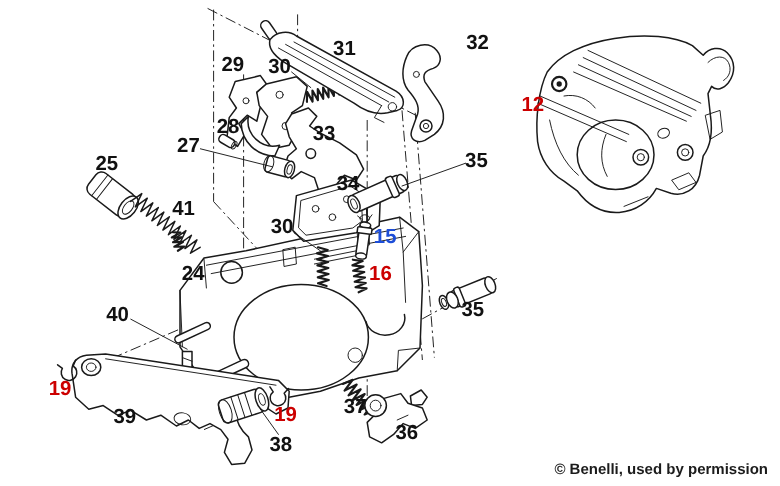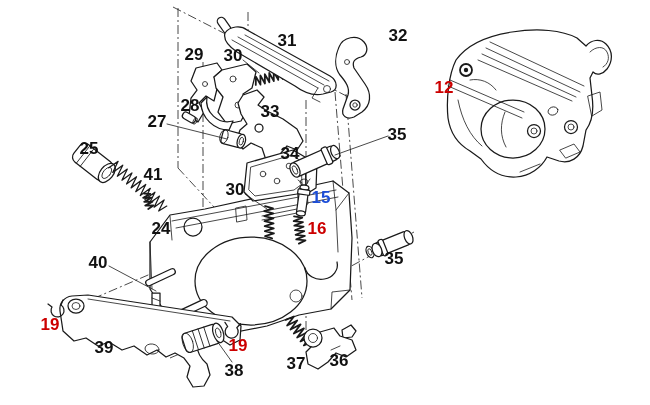--- a/index.html
+++ b/index.html
@@ -234,32 +234,33 @@
   </svg>
 
   <div style="position:absolute;left:0;top:0;width:650px;height:405px">
       <span class="plabel" style="left: 194px; top: 54px; color: rgb(17, 17, 17);">29</span>
       <span class="plabel" style="left: 233px; top: 55px; color: rgb(17, 17, 17);">30</span>
       <span class="plabel" style="left: 287px; top: 40px; color: rgb(17, 17, 17);">31</span>
       <span class="plabel" style="left: 350px; top: 35px; color: rgb(17, 17, 17); margin-left: 48px;">32</span>
       <span class="plabel" style="left: 190px; top: 105px; color: rgb(17, 17, 17);">28</span>
       <span class="plabel" style="left: 157px; top: 121px; color: rgb(17, 17, 17);">27</span>
       <span class="plabel" style="left: 270px; top: 111px; color: rgb(17, 17, 17);">33</span>
-      <span class="plabel" style="left: 89px; top: 136px; color: rgb(17, 17, 17); margin-top: 12px;">25</span>
+      <span class="plabel" style="left: 89px; top: 136px; color: rgb(17, 17, 17);">25</span>
       <span class="plabel" style="left: 290px; top: 153px; color: rgb(17, 17, 17);">34</span>
       <span class="plabel" style="left: 397px; top: 134px; color: rgb(17, 17, 17);">35</span>
       <span class="plabel" style="left: 153px; top: 174px; color: rgb(17, 17, 17);">41</span>
       <span class="plabel" style="left: 235px; top: 189px; color: rgb(17, 17, 17);">30</span>
       <span class="plabel" style="left: 321px; top: 197px; color: #1d4ed8;">15</span>
       <span class="plabel" style="left: 317px; top: 228px; color: rgb(204, 0, 0);">16</span>
       <span class="plabel" style="left: 161px; top: 228px; color: rgb(17, 17, 17);">24</span>
       <span class="plabel" style="left: 394px; top: 258px; color: rgb(17, 17, 17);">35</span>
       <span class="plabel" style="left: 98px; top: 262px; color: rgb(17, 17, 17);">40</span>
       <span class="plabel" style="left: 50px; top: 324px; color: rgb(204, 0, 0);">19</span>
       <span class="plabel" style="left: 104px; top: 347px; color: rgb(17, 17, 17);">39</span>
       <span class="plabel" style="left: 238px; top: 345px; color: rgb(204, 0, 0);">19</span>
-      <span class="plabel" style="left: 296px; top: 339px; color: rgb(17, 17, 17); margin-top: 24px;">37</span>
+      <span class="plabel" style="left: 296px; top: 339px; color: rgb(17, 17, 17);">37</span>
       <span class="plabel" style="left: 234px; top: 370px; color: rgb(17, 17, 17);">38</span>
       <span class="plabel" style="left: 339px; top: 360px; color: rgb(17, 17, 17);">36</span>
       <span class="plabel" style="left: 444px; top: 87px; color: rgb(204, 0, 0); text-align: center;">12</span>
     </div>
 
+  <div class="credit">© Benelli, used by permission</div>
 </div>
 
 </body></html>

